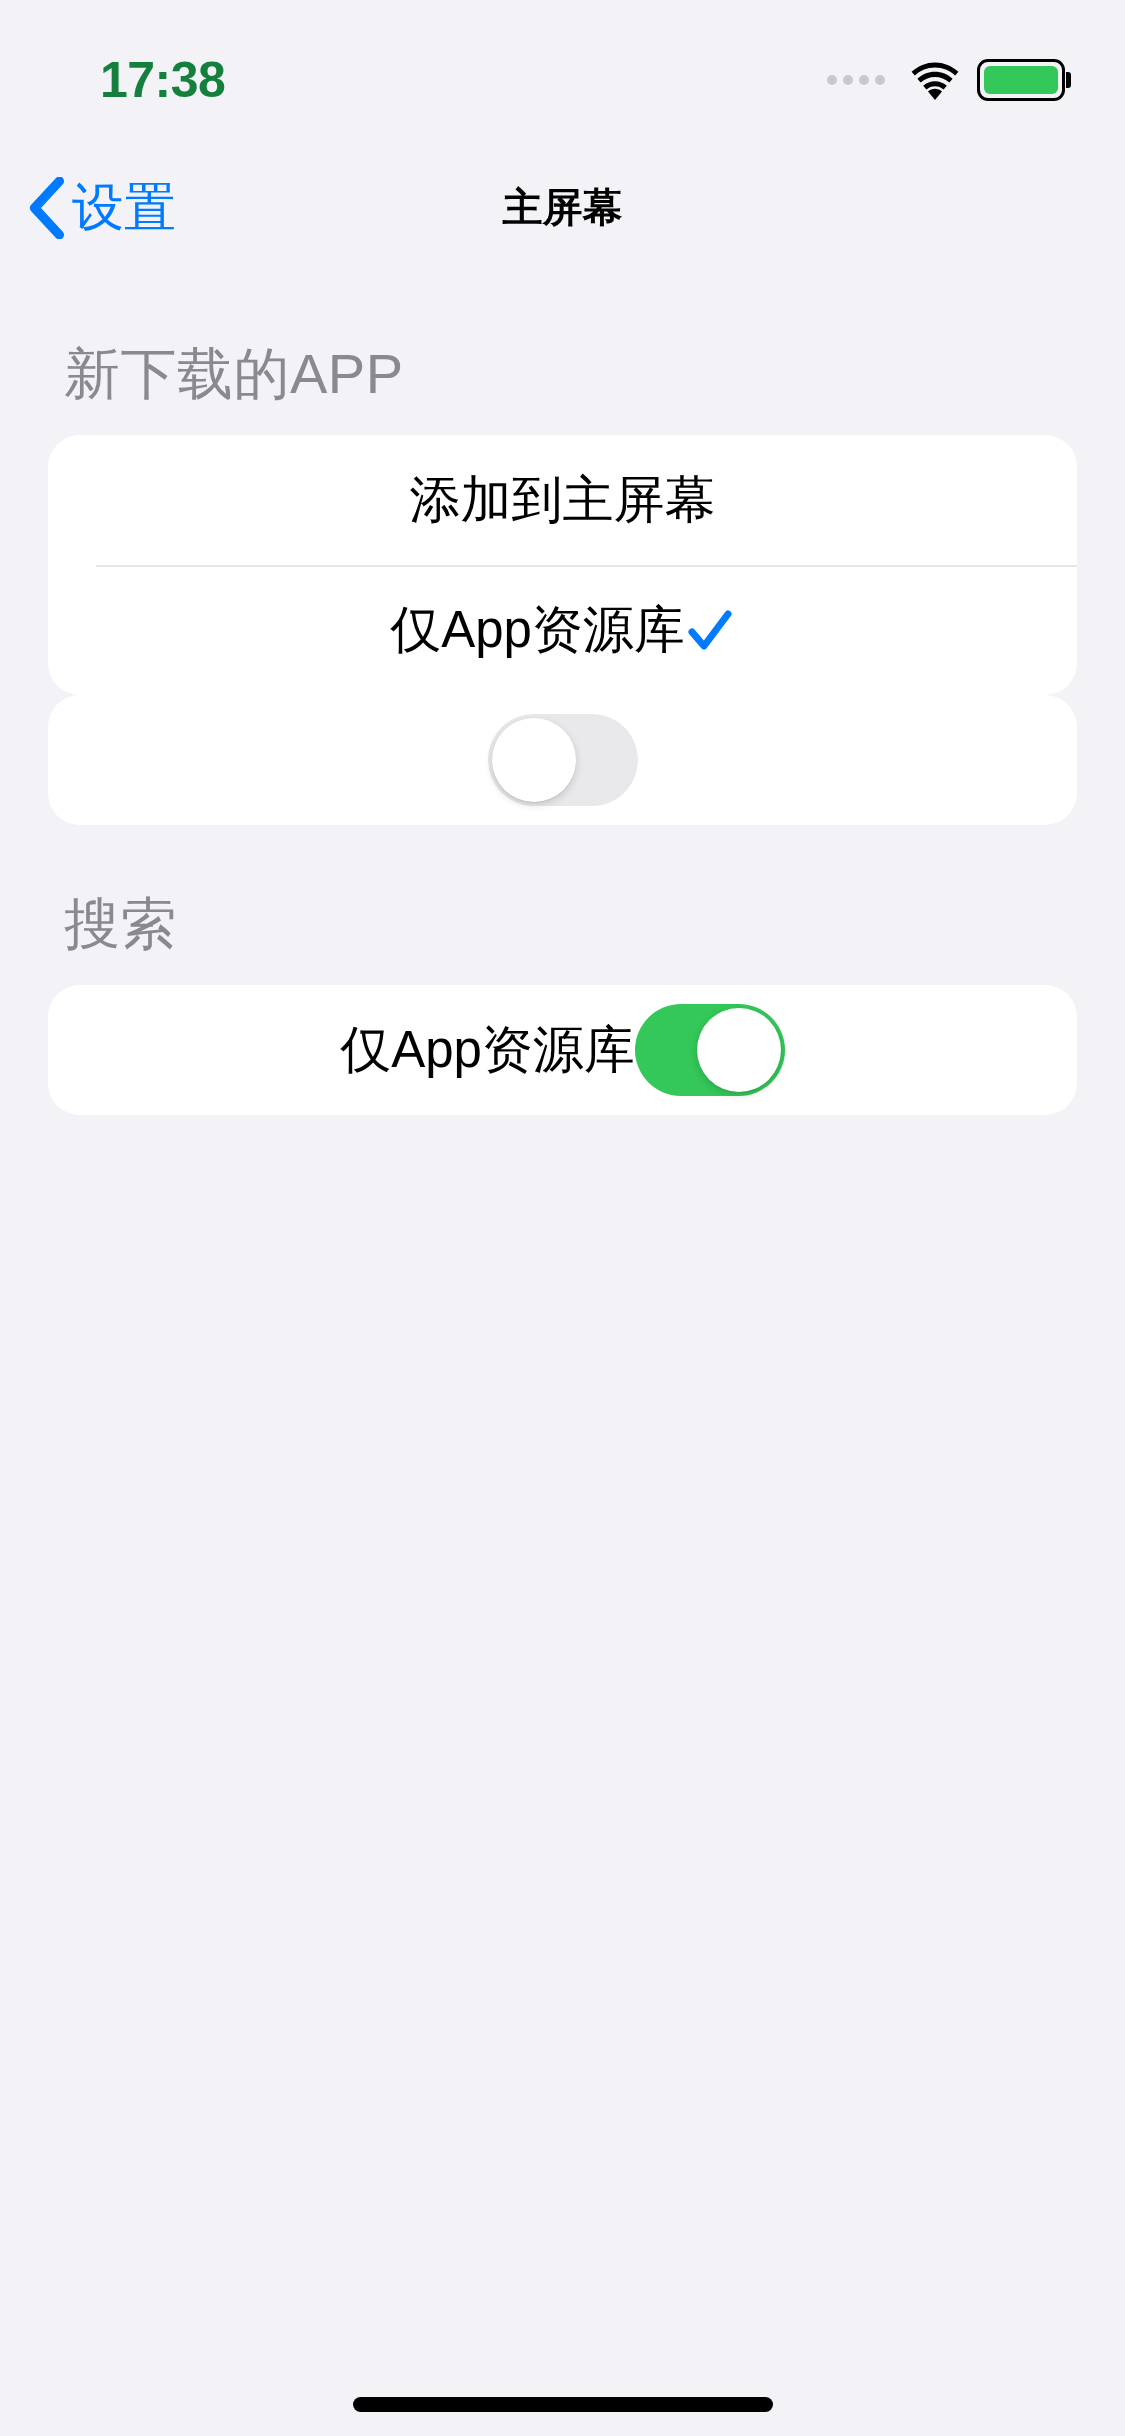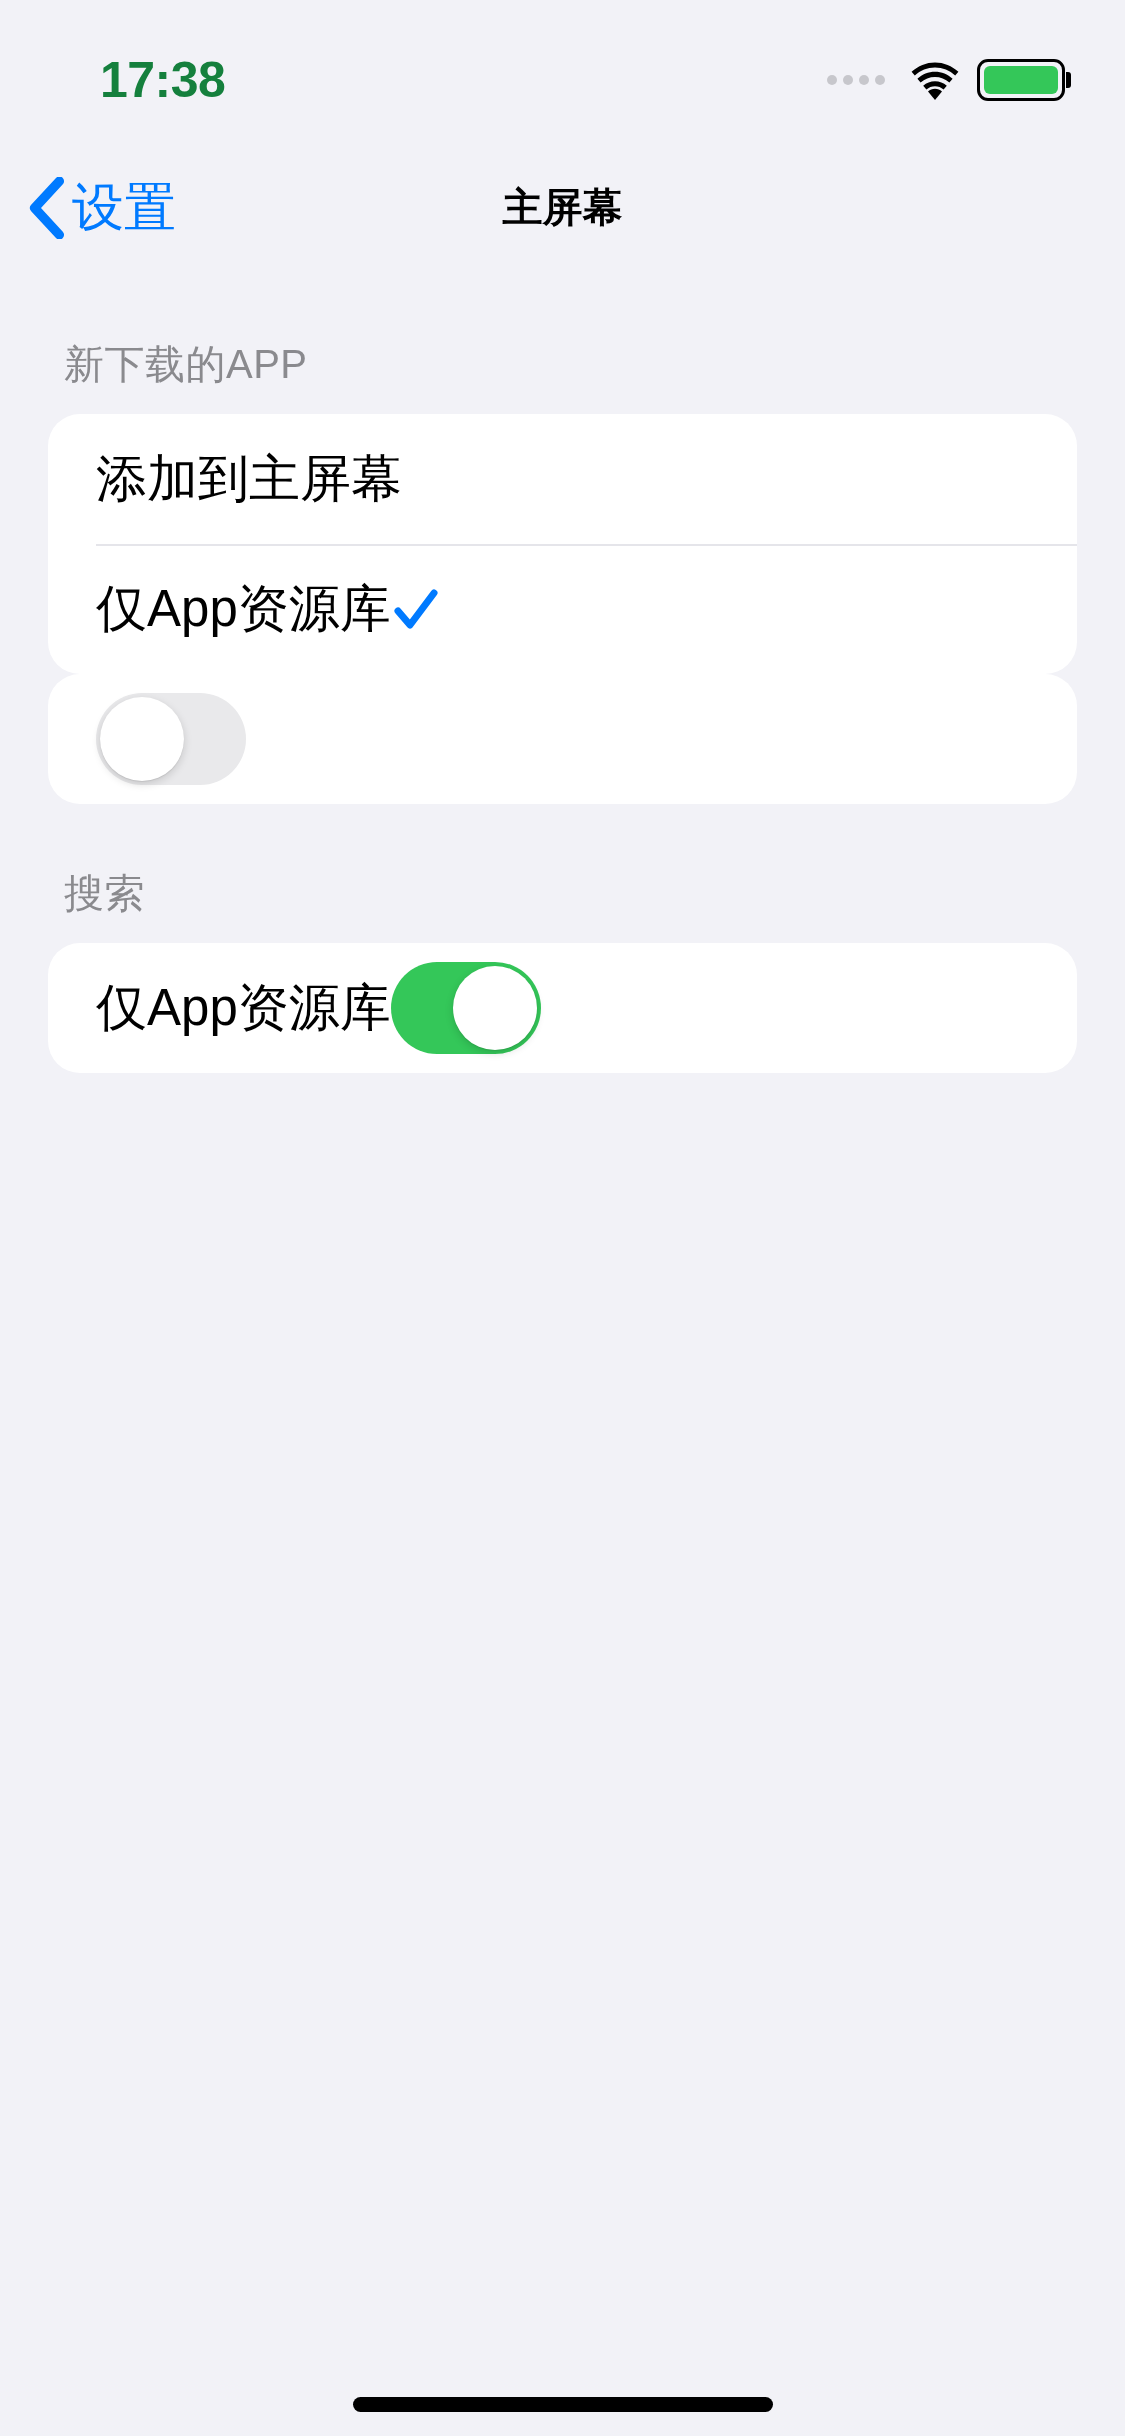--- a/index.html
+++ b/index.html
@@ -107,34 +107,34 @@
       font-size: 40px;
       font-weight: 600;
       color: #000;
     }
 
     
     .content {
       padding: 0 48px;
     }
     .section-header {
-      font-size: 40px;
+      font-size: 56px;
       color: #8a8a8e;
       padding: 62px 16px 22px 16px;
       letter-spacing: 0.5px;
     }
     .group {
       background: #fff;
       border-radius: 32px;
       overflow: hidden;
     }
     .row {
       display: flex;
       align-items: center;
-      justify-content: flex-start;
+      justify-content: center;
       min-height: 130px;
       padding: 0 48px 0 48px;
       position: relative;
     }
     .row + .row::before {
       content: "";
       position: absolute;
       top: 0;
       left: 48px;
       right: 0;

